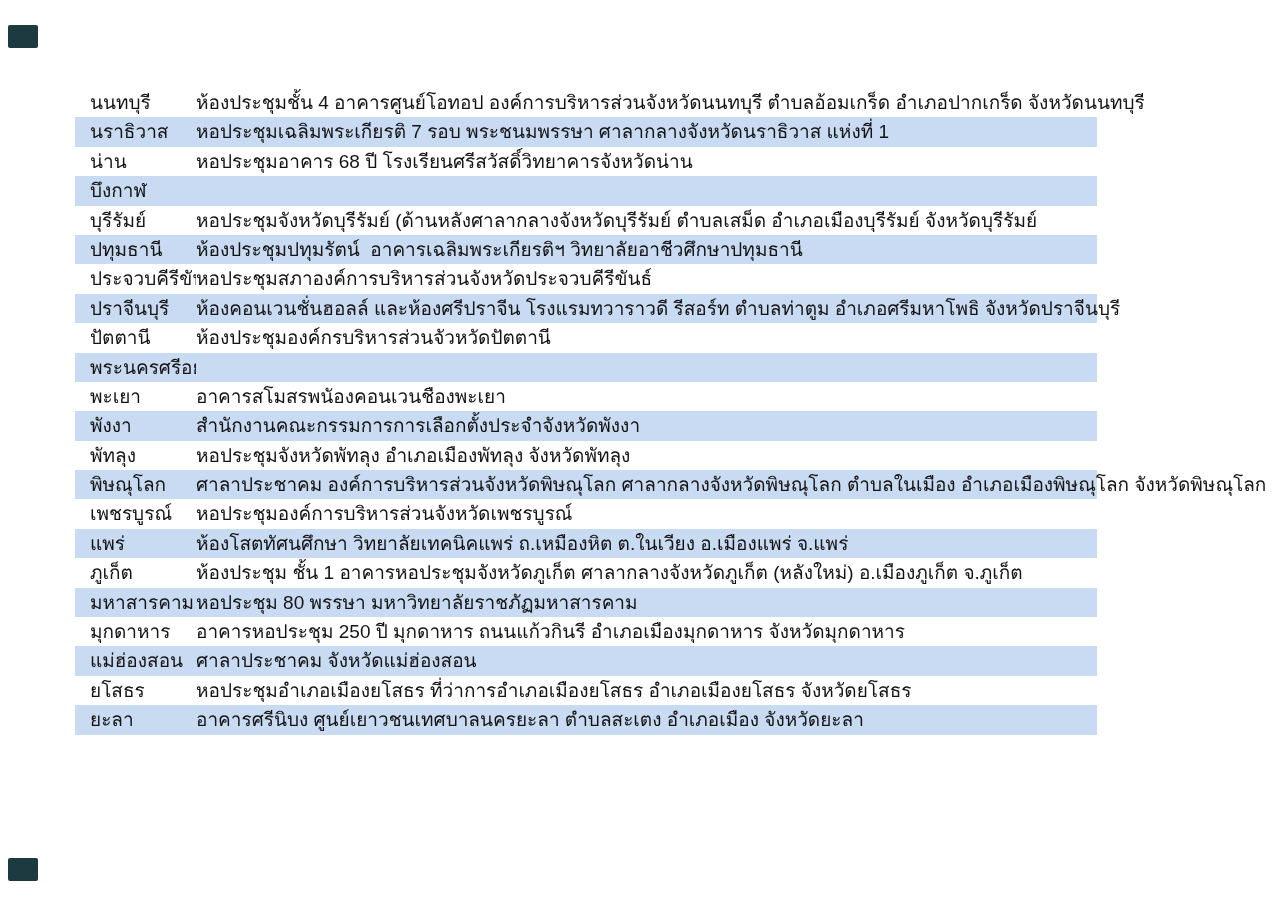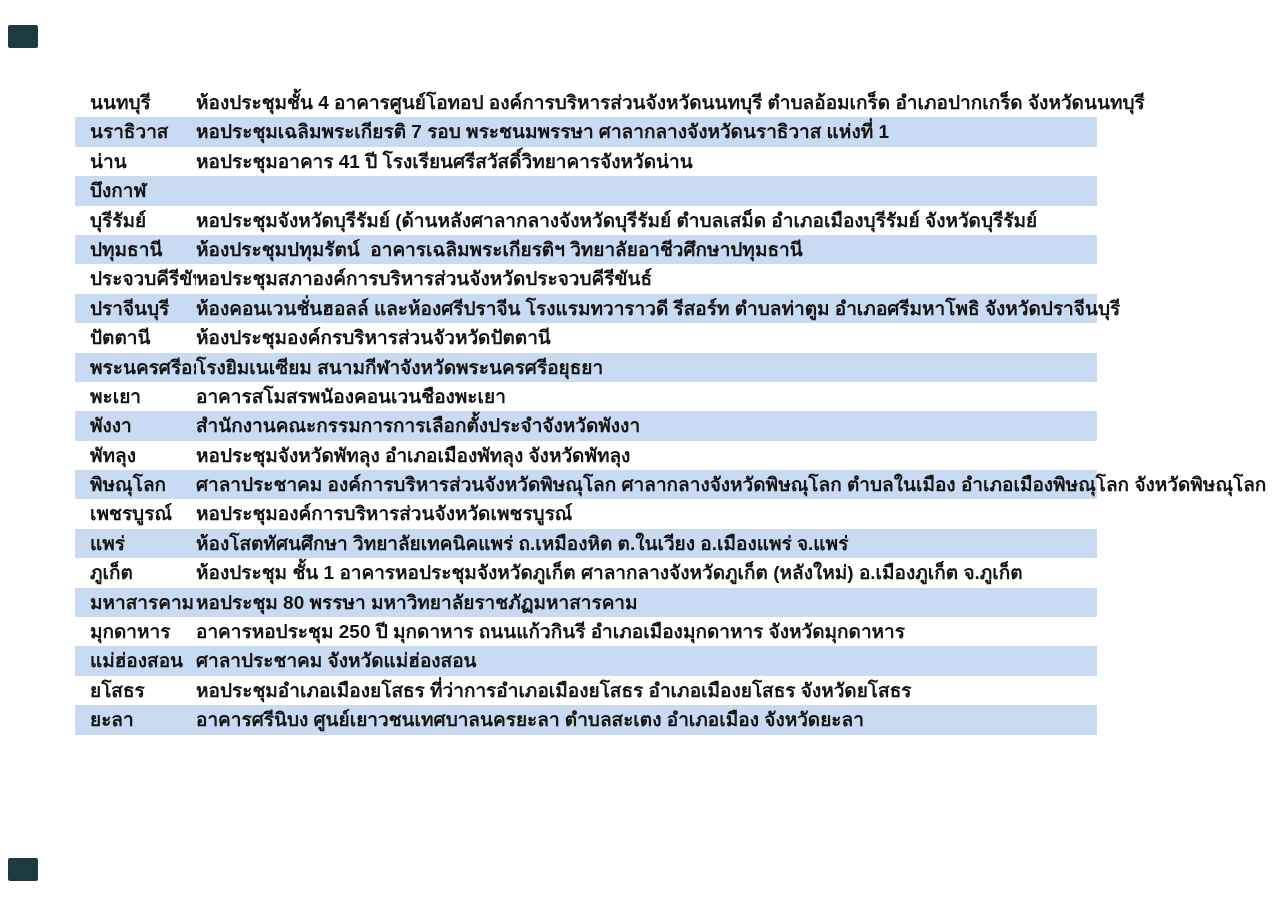--- a/index.html
+++ b/index.html
@@ -11,21 +11,21 @@
   html,body{margin:0;padding:0;}
   body{
     width:1280px;height:905px;
     background:var(--page);
     font-family:"Liberation Sans", sans-serif;
     color:var(--ink);
     overflow:hidden;
     position:relative;
   }
   .page{
-    position:absolute;inset:0;font-weight:bold;
+    position:absolute;inset:0;
   }
   .corner-mark{
     position:absolute;
     left:8px;width:30px;height:23px;
     background:var(--mark);
     border-radius:2px;
   }
   .corner-mark.top{top:25px;}
   .corner-mark.bottom{top:858px;}
   .venue-table{
@@ -70,21 +70,21 @@
   <div class="row">
       <div class="cell province">นนทบุรี</div>
       <div class="cell venue">ห้องประชุมชั้น 4 อาคารศูนย์โอทอป องค์การบริหารส่วนจังหวัดนนทบุรี ตำบลอ้อมเกร็ด อำเภอปากเกร็ด จังหวัดนนทบุรี</div>
     </div>
       <div class="row">
       <div class="cell province">นราธิวาส</div>
       <div class="cell venue">หอประชุมเฉลิมพระเกียรติ 7 รอบ พระชนมพรรษา ศาลากลางจังหวัดนราธิวาส แห่งที่ 1</div>
     </div>
       <div class="row">
       <div class="cell province">น่าน</div>
-      <div class="cell venue">หอประชุมอาคาร 41 ปี โรงเรียนศรีสวัสดิ์วิทยาคารจังหวัดน่าน</div>
+      <div class="cell venue">หอประชุมอาคาร 68 ปี โรงเรียนศรีสวัสดิ์วิทยาคารจังหวัดน่าน</div>
     </div>
       <div class="row">
       <div class="cell province">บึงกาฬ</div>
     </div>
       <div class="row">
       <div class="cell province">บุรีรัมย์</div>
       <div class="cell venue">หอประชุมจังหวัดบุรีรัมย์ (ด้านหลังศาลากลางจังหวัดบุรีรัมย์ ตำบลเสม็ด อำเภอเมืองบุรีรัมย์ จังหวัดบุรีรัมย์</div>
     </div>
       <div class="row">
       <div class="cell province">ปทุมธานี</div>
@@ -97,21 +97,20 @@
       <div class="row">
       <div class="cell province">ปราจีนบุรี</div>
       <div class="cell venue">ห้องคอนเวนชั่นฮอลล์ และห้องศรีปราจีน โรงแรมทวาราวดี รีสอร์ท ตำบลท่าตูม อำเภอศรีมหาโพธิ จังหวัดปราจีนบุรี</div>
     </div>
       <div class="row">
       <div class="cell province">ปัตตานี</div>
       <div class="cell venue">ห้องประชุมองค์กรบริหารส่วนจัวหวัดปัตตานี</div>
     </div>
       <div class="row">
       <div class="cell province">พระนครศรีอยุธยา</div>
-      <div class="cell venue">โรงยิมเนเซียม สนามกีฬาจังหวัดพระนครศรีอยุธยา</div>
     </div>
       <div class="row">
       <div class="cell province">พะเยา</div>
       <div class="cell venue">อาคารสโมสรพนัองคอนเวนชืองพะเยา</div>
     </div>
       <div class="row">
       <div class="cell province">พังงา</div>
       <div class="cell venue">สำนักงานคณะกรรมการการเลือกตั้งประจำจังหวัดพังงา</div>
     </div>
       <div class="row">

